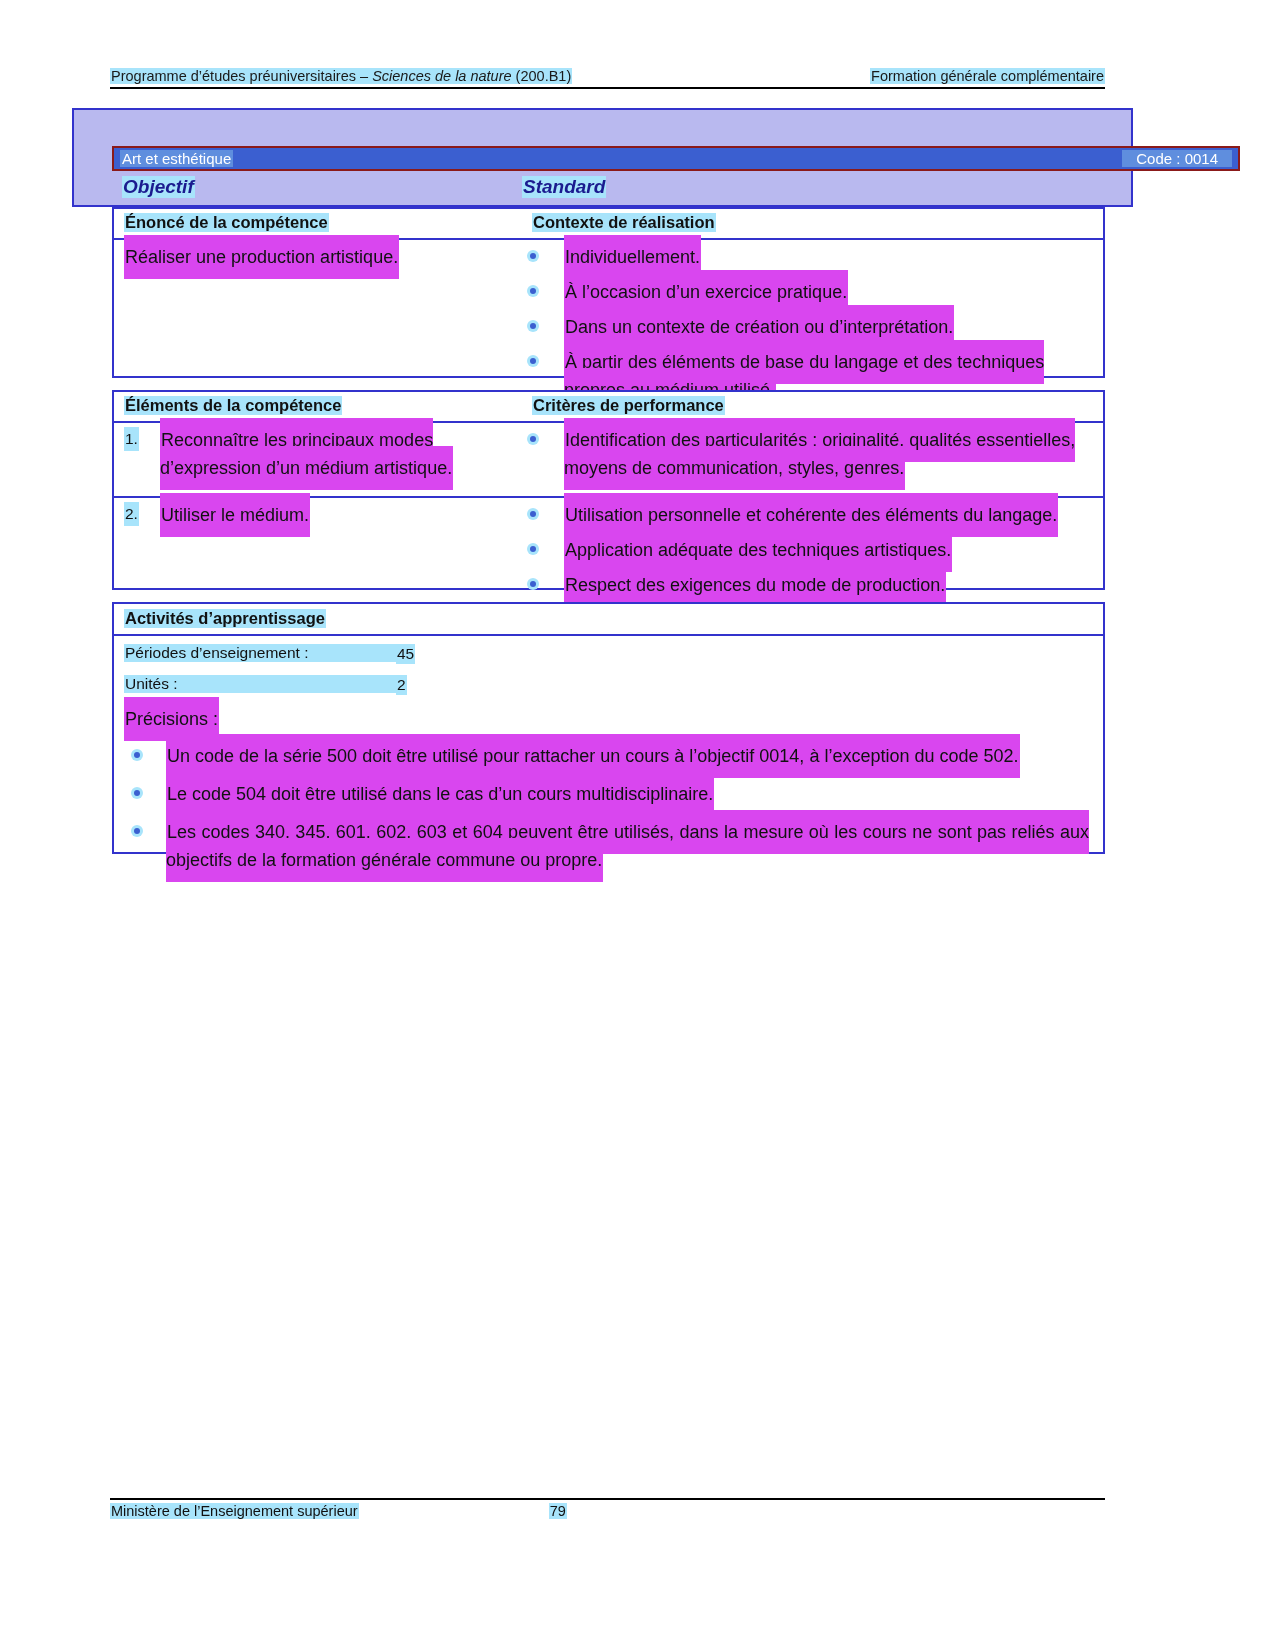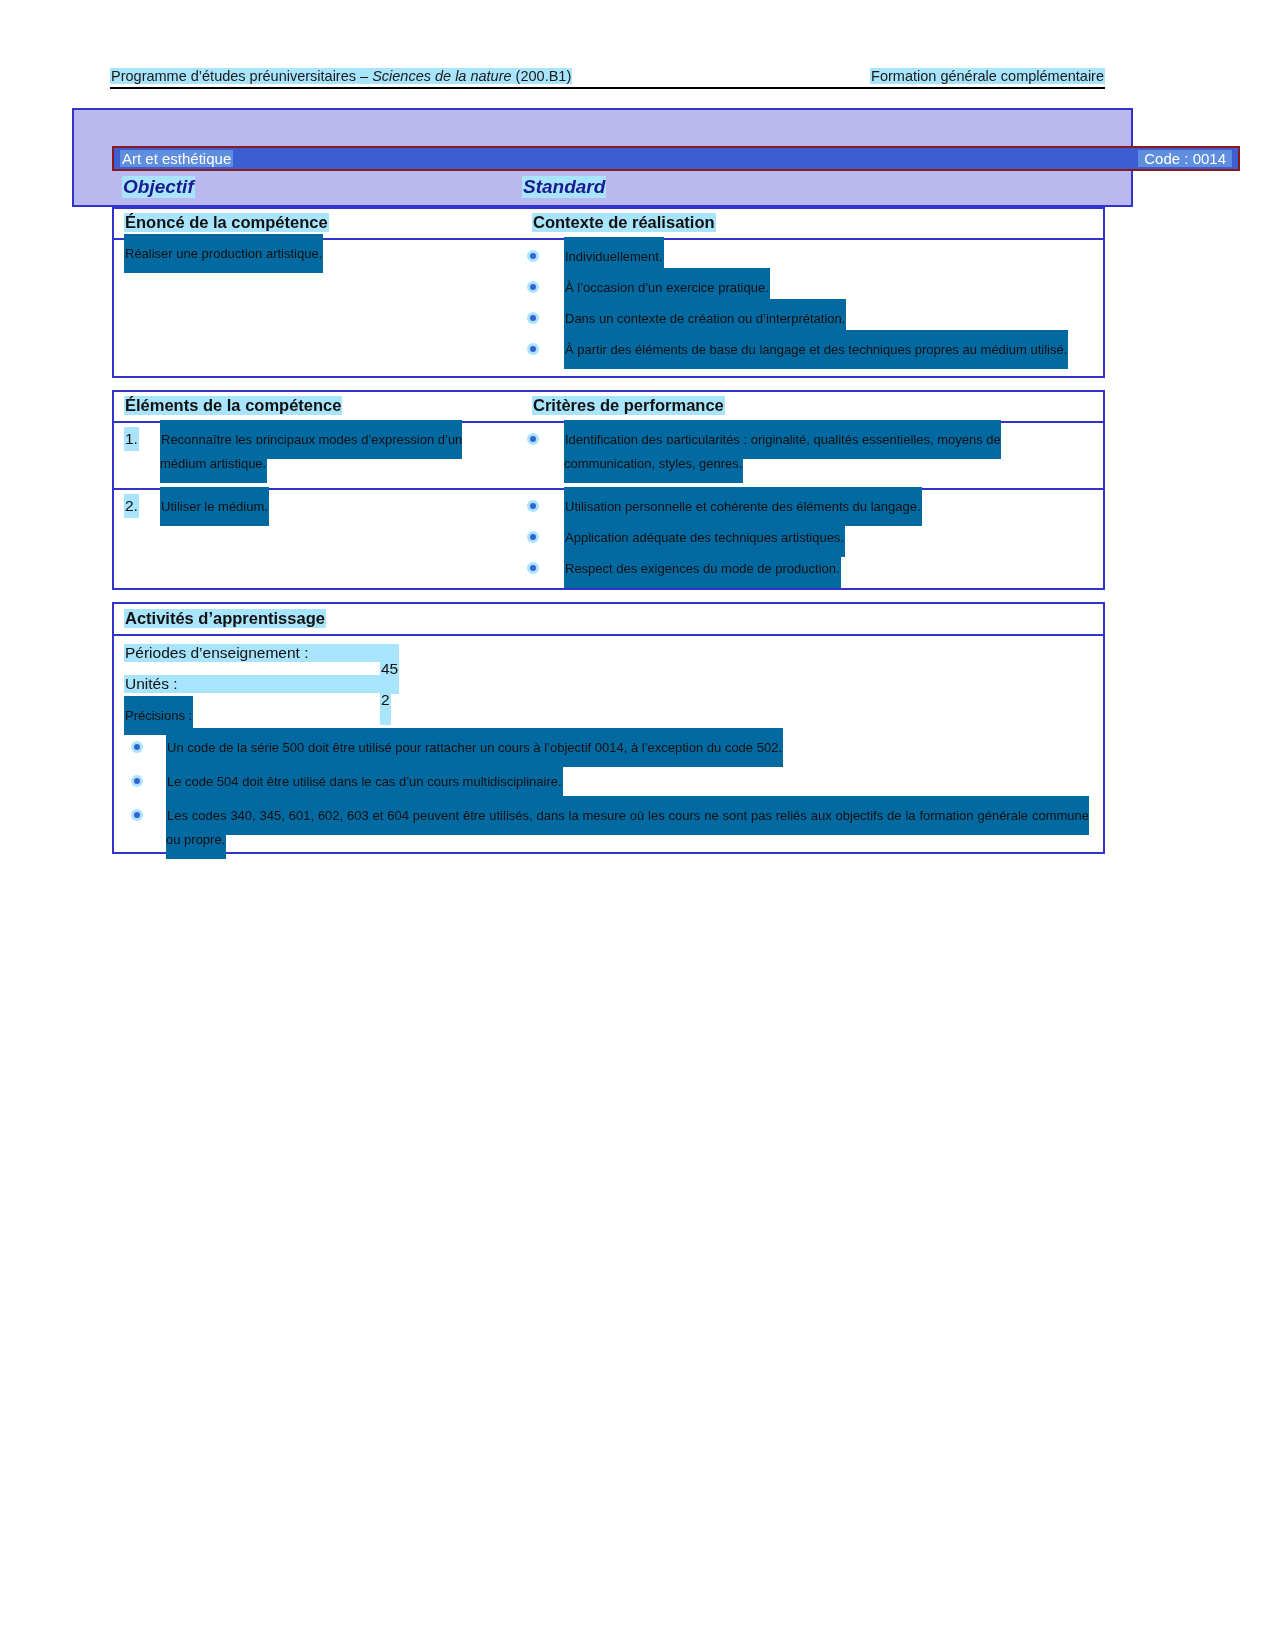--- a/index.html
+++ b/index.html
@@ -85,21 +85,21 @@
     border: 2px solid #8b1a1a;
     box-sizing: border-box;
     display: flex;
     justify-content: space-between;
     align-items: center;
     padding: 0 6px;
     color: #ffffff;
     font-size: 15px;
   }
   .codebar .disc { background: rgba(140,200,240,0.45); padding: 0 2px; }
-  .codebar .code { background: rgba(140,200,240,0.45); padding: 0 6px; }
+  .codebar .code { background: rgba(140,200,240,0.45); padding: 0 14px; }
 
   .objstd {
     position: absolute;
     left: 112px;
     top: 176px;
     width: 993px;
     height: 28px;
     font-size: 19px;
     font-weight: bold;
     font-style: italic;
@@ -150,23 +150,23 @@
   }
   .hdr-text {
     font-size: 16.5px;
     font-weight: bold;
     color: #111;
     background: #a8e4fb;
     display: inline-block;
     padding: 0 1px;
   }
   .body-text {
-    font-size: 13px;
+    font-size: 18px;
     color: #111;
-    background: #0369a1;
+    background: #d946ef;
     display: inline;
     padding: 12px 1px;
     line-height: 1.55;
   }
   .inner-sep {
     border-top: 2px solid #3333cc;
   }
 
   ul.bullets {
     list-style: none;
@@ -229,23 +229,23 @@
   .kv .k {
     background: #a8e4fb;
     padding: 0 1px;
     position: absolute;
     left: 0;
     width: 272px;
     box-sizing: border-box;
   }
   .kv .v {
     position: absolute;
-    left: 256px;
-    background: #a8e4fb;
-    padding: 16px 1px;
+    left: 272px;
+    background: #a8e4fb;
+    padding: 1px 1px;
   }
   .prec-label {
     font-size: 15.5px;
     margin-bottom: 9px;
   }
   ul.prec {
     list-style: none;
     margin: 0;
     padding: 0;
   }
@@ -378,14 +378,18 @@
         <span class="body-text">Précisions :</span>
       </div>
       <ul class="prec">
         <li><span class="body-text">Un code de la série 500 doit être utilisé pour rattacher un cours à l’objectif 0014, à l’exception du code 502.</span></li>
         <li><span class="body-text">Le code 504 doit être utilisé dans le cas d’un cours multidisciplinaire.</span></li>
         <li><span class="body-text">Les codes 340, 345, 601, 602, 603 et 604 peuvent être utilisés, dans la mesure où les cours ne sont pas reliés aux objectifs de la formation générale commune ou propre.</span></li>
       </ul>
     </div>
   </div>
 
+  <div class="footer">
+    <span class="fl">Ministère de l’Enseignement supérieur</span>
+    <span class="fp">79</span>
+  </div>
 
 </div>
 
 </body></html>

